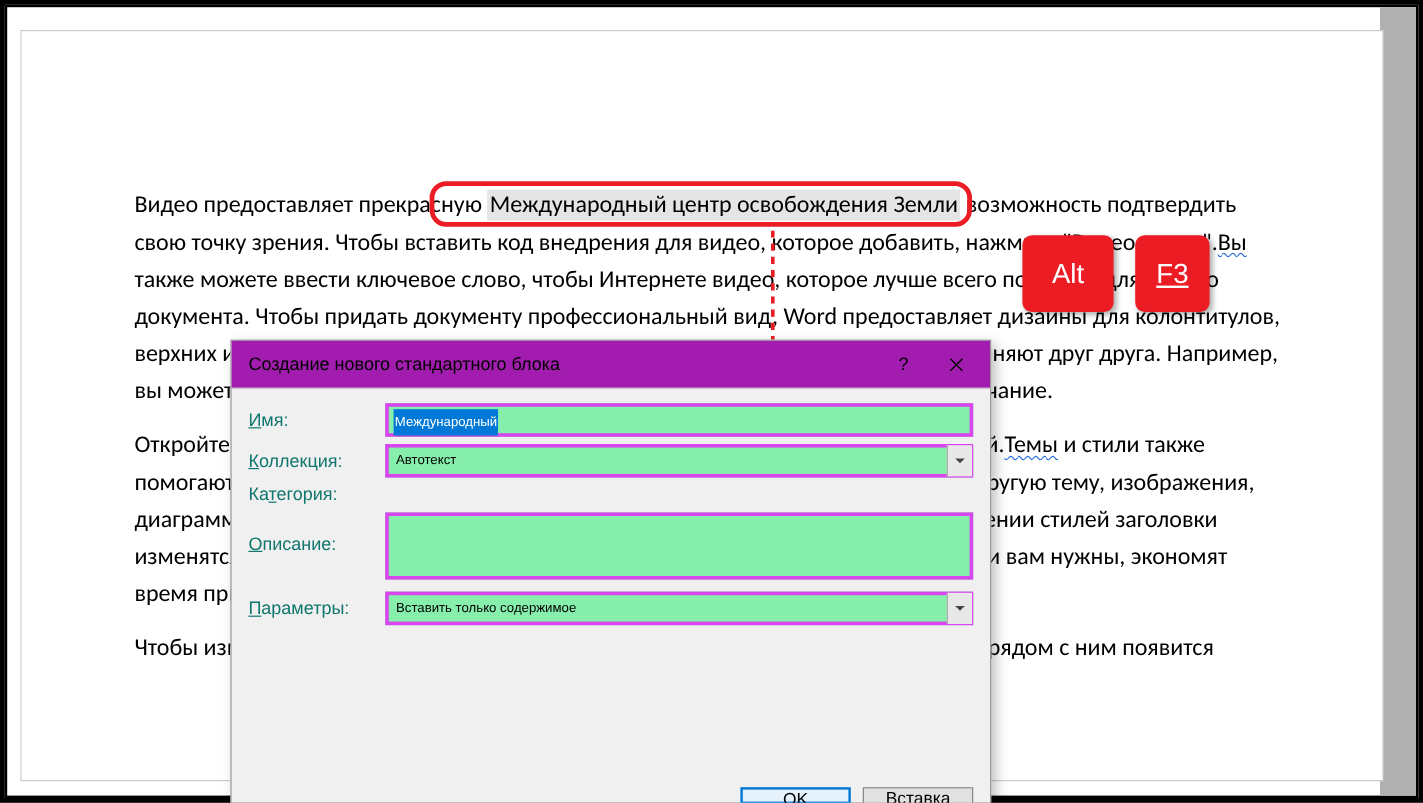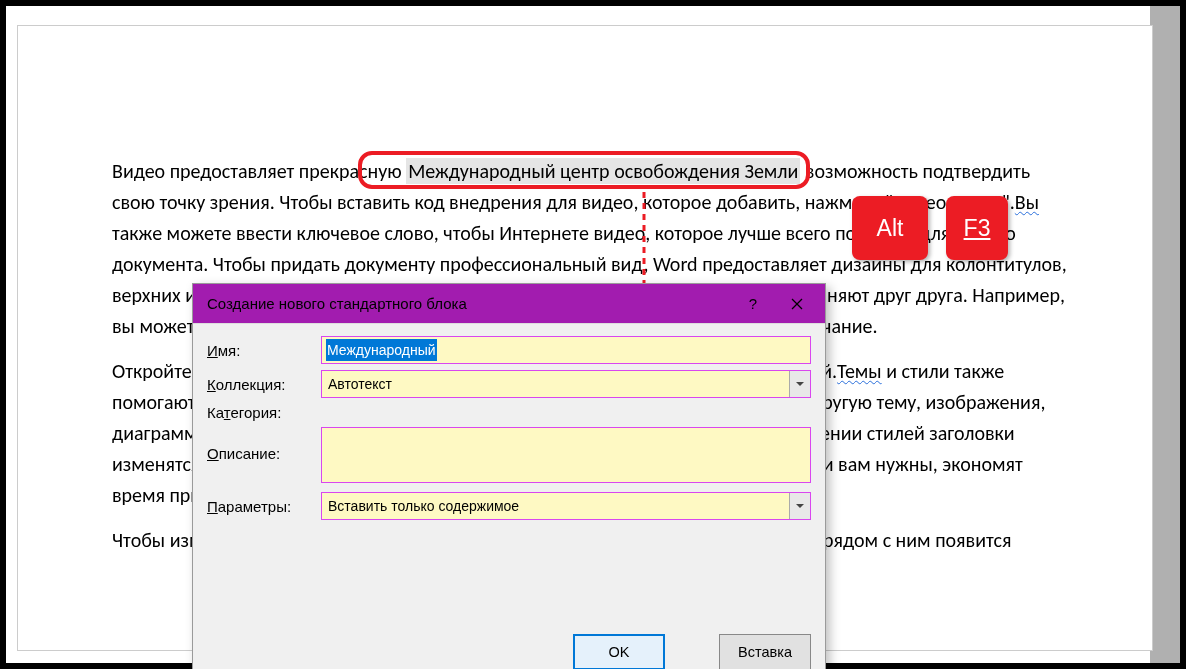--- a/index.html
+++ b/index.html
@@ -102,34 +102,34 @@
   .dlg-row {
     display: flex;
     align-items: center;
     margin-bottom: 6px;
   }
   .dlg-row.tall { min-height: 56px; align-items: flex-start; }
   .dlg-row.tall .dlg-label { padding-top: 18px; }
   .dlg-label {
     width: 114px;
     font-size: 15px;
-    color: #000000;
+    color: #0f766e;
   }
   .dlg-label u { text-decoration: underline; }
   .dlg-field {
     flex: 1;
     position: relative;
   }
   .dlg-input, .dlg-select, .dlg-textarea {
     width: 100%;
     height: 28px;
-    border: 1px solid #d946ef;
-    background: #fef9c3;
+    border: 3px solid #d946ef;
+    background: #86efac;
     font-family: inherit;
-    font-size: 14px;
+    font-size: 11px;
     padding: 2px 6px;
     outline: none;
   }
   .dlg-textarea { height: 56px; resize: none; }
   .dlg-select { padding-right: 34px; appearance: none; }
   .dlg-field.select::after {
     content: "";
     position: absolute;
     right: 1px; top: 1px;
     width: 20px; height: 26px;
@@ -156,27 +156,26 @@
     line-height: 22px;
   }
   .dlg-buttons {
     position: absolute;
     right: 14px; bottom: 12px;
     display: flex;
     gap: 10px;
   }
   .dlg-btn {
     min-width: 92px;
-    height: 36px;
+    height: 14px;
     background: #e1e1e1;
     border: 1px solid #888;
     font-family: inherit;
     font-size: 14.5px;
     cursor: default;
-    margin-left: 44px;
   }
   .dlg-btn.default {
     border: 2px solid #0078d7;
     background: #e5f1fb;
   }
   .wavy { text-decoration: underline wavy #c00 1px; text-underline-offset:2px;}
   .wavy-blue { text-decoration: underline wavy #2a6fdb 1px; text-underline-offset:2px;}
 </style>
 </head>
 <body>

